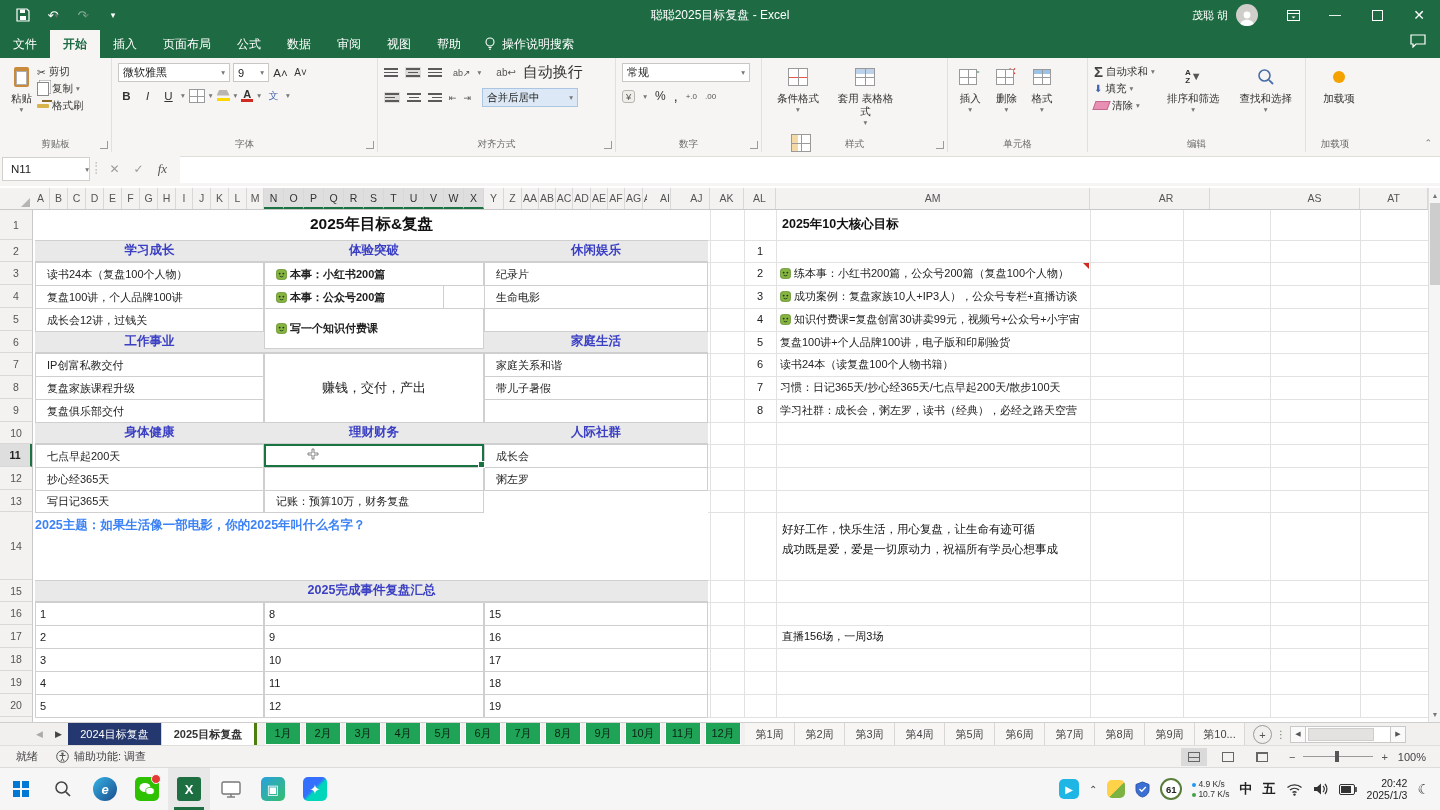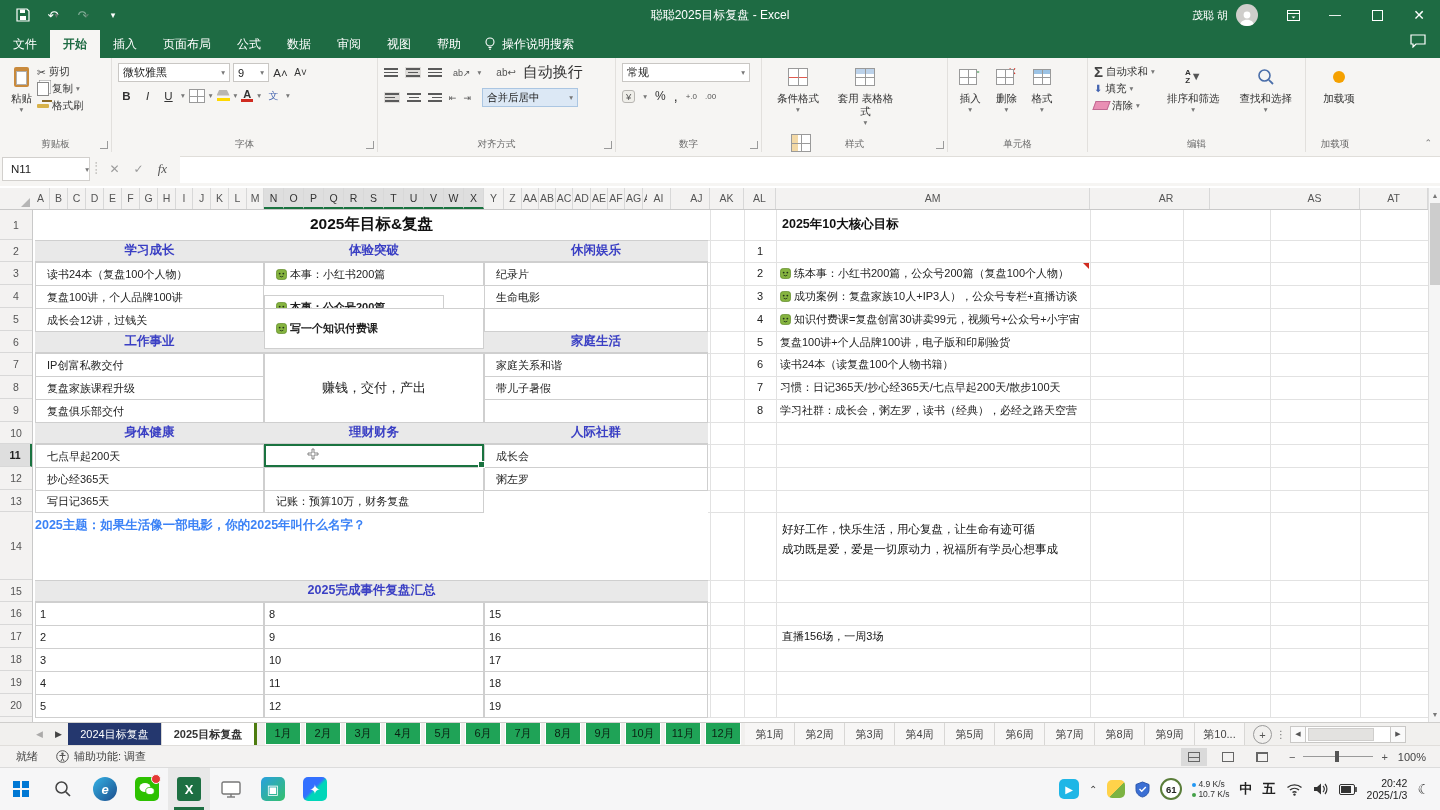--- a/index.html
+++ b/index.html
@@ -464,21 +464,21 @@
       <div class="ch" style="left: 484px; width: 20px;">Y</div>
       <div class="ch" style="left: 504px; width: 18px;">Z</div>
       <div class="ch" style="left: 522px; width: 17px;">AA</div>
       <div class="ch" style="left: 539px; width: 17px;">AB</div>
       <div class="ch" style="left: 556px; width: 17px;">AC</div>
       <div class="ch" style="left: 573px; width: 18px;">AD</div>
       <div class="ch" style="left: 591px; width: 17px;">AE</div>
       <div class="ch" style="left: 608px; width: 17px;">AF</div>
       <div class="ch" style="left: 625px; width: 18px;">AG</div>
       <div class="ch" style="left: 643px; width: 17px;">AH</div>
-      <div class="ch" style="left: 647px; width: 24px;">AI</div>
+      <div class="ch" style="left: 647px; width: 24px; text-align: right;">AI</div>
       <div class="ch" style="left: 684px; width: 26px;">AJ</div>
       <div class="ch" style="left: 710px; width: 34px;">AK</div>
       <div class="ch" style="left: 744px; width: 32px;">AL</div>
       <div class="ch" style="left: 776px; width: 314px;">AM</div>
       <div class="ch" style="left: 1090px; width: 93px;">AQ</div>
       <div class="ch" style="left: 1123px; width: 87px;">AR</div>
       <div class="ch" style="left: 1270px; width: 90px;">AS</div>
       <div class="ch" style="left: 1360px; width: 68px;">AT</div>
       <div class="rh" style="top: 22px; height: 30px;">1</div>
       <div class="rh" style="top: 52px; height: 22px;">2</div>
@@ -536,38 +536,38 @@
       <div class="bandhdr" style="left: 35px; top: 143px; width: 229px; height: 22px;">工作事业</div>
       <div class="bandhdr" style="left: 264px; top: 143px; width: 220px; height: 22px;">聪聪-2025年目标</div>
       <div class="bandhdr" style="left: 484px; top: 143px; width: 224px; height: 22px;">家庭生活</div>
       <div class="band" style="left: 35px; top: 234px; width: 673px; height: 22px;"></div>
       <div class="bandhdr" style="left: 35px; top: 234px; width: 229px; height: 22px;">身体健康</div>
       <div class="bandhdr" style="left: 264px; top: 234px; width: 220px; height: 22px;">理财财务</div>
       <div class="bandhdr" style="left: 484px; top: 234px; width: 224px; height: 22px;">人际社群</div>
       <div class="cellbox" style="left: 35px; top: 74px; width: 229px; height: 24px;">
         <span>读书24本（复盘100个人物）</span>
       </div>
-      <div class="cellbox" style="left: 264px; top: 74px; width: 220px; height: 24px; font-weight: normal;">
+      <div class="cellbox" style="left: 264px; top: 74px; width: 220px; height: 24px; font-weight: bold;">
         <span class="gmoji">
           <svg width="11" height="11" viewBox="0 0 12 12">
             <rect x="0.5" y="0.5" width="11" height="11" rx="3" fill="#86b440" stroke="#5e8a26" stroke-width="0.8"></rect>
             <circle cx="4" cy="5" r="1" fill="#22331a"></circle>
             <circle cx="8" cy="5" r="1" fill="#22331a"></circle>
             <path d="M4 7.8 Q6 9.4 8 7.8" stroke="#22331a" fill="none" stroke-width="0.9"></path>
           </svg>
         </span>
         <span>本事：小红书200篇</span>
       </div>
       <div class="cellbox" style="left: 484px; top: 74px; width: 224px; height: 24px;">
         <span>纪录片</span>
       </div>
       <div class="cellbox" style="left: 35px; top: 97px; width: 229px; height: 24px;">
         <span>复盘100讲，个人品牌100讲</span>
       </div>
-      <div class="cellbox" style="left: 264px; top: 107px; width: 180px; height: 24px; font-weight: bold;">
+      <div class="cellbox" style="left: 264px; top: 97px; width: 180px; height: 24px; font-weight: bold;">
         <span class="gmoji">
           <svg width="11" height="11" viewBox="0 0 12 12">
             <rect x="0.5" y="0.5" width="11" height="11" rx="3" fill="#86b440" stroke="#5e8a26" stroke-width="0.8"></rect>
             <circle cx="4" cy="5" r="1" fill="#22331a"></circle>
             <circle cx="8" cy="5" r="1" fill="#22331a"></circle>
             <path d="M4 7.8 Q6 9.4 8 7.8" stroke="#22331a" fill="none" stroke-width="0.9"></path>
           </svg>
         </span>
         <span>本事：公众号200篇</span>
       </div>

